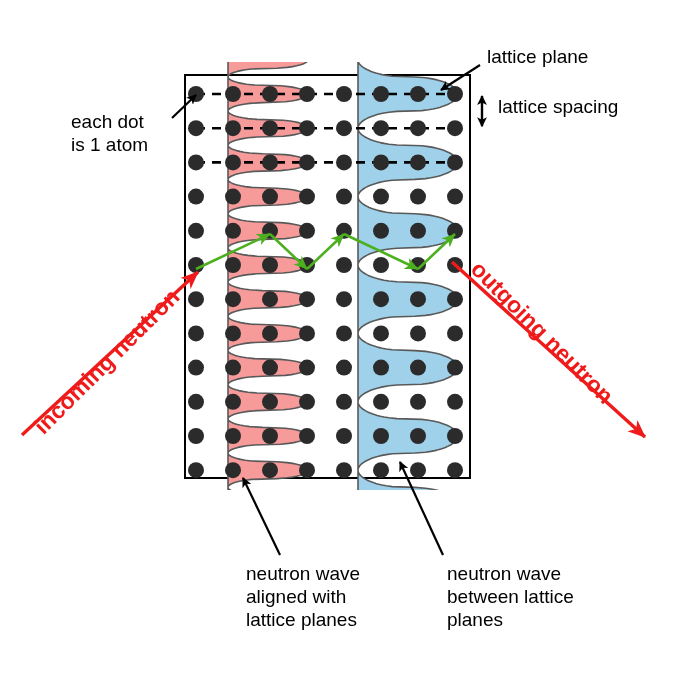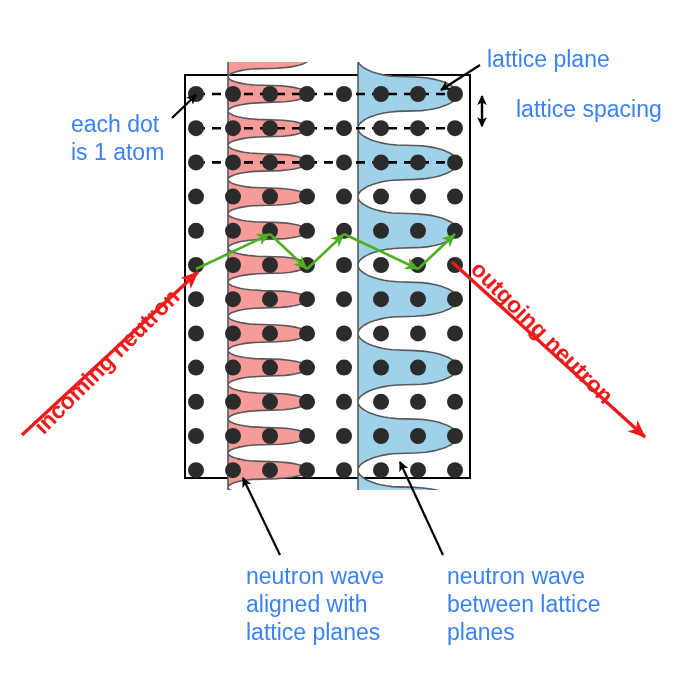--- a/index.html
+++ b/index.html
@@ -7,35 +7,35 @@
     width:700px;height:681px;background:#ffffff;position:relative;
     font-family:"Liberation Sans", sans-serif;
     -webkit-font-smoothing:antialiased;
   }
   #stage{position:absolute;inset:0;width:700px;height:681px;overflow:hidden;}
   svg#diagram{position:absolute;left:0;top:0;width:700px;height:681px;display:block;}
 
   .label{
     position:absolute;
     font-family:"Liberation Sans", sans-serif;
-    font-size:23px;
-    color:#3b82f6;
+    font-size:19px;
+    color:#000000;
     line-height:1.22;
     white-space:pre;
     letter-spacing:0px;
   }
   .label-red{
     color:#ef1b1b;
     font-weight:bold;
     font-size:23px;
     transform-origin:0 0;
   }
   #lbl-each-dot{left:63px;top:110px;margin-left:8px;}
   #lbl-lattice-plane{left:487px;top:45px;}
-  #lbl-lattice-spacing{left:516px;top:95px;text-align:center;}
+  #lbl-lattice-spacing{left:498px;top:95px;text-align:center;}
   #lbl-wave-aligned{left:246px;top:562px;}
   #lbl-wave-between{left:447px;top:562px;}
   #lbl-incoming{left:28px;top:420px;transform:rotate(-45deg);}
   #lbl-outgoing{left:485px;top:255px;transform:rotate(45deg);}
 </style>
 </head>
 <body>
 
 <div id="stage">
 

